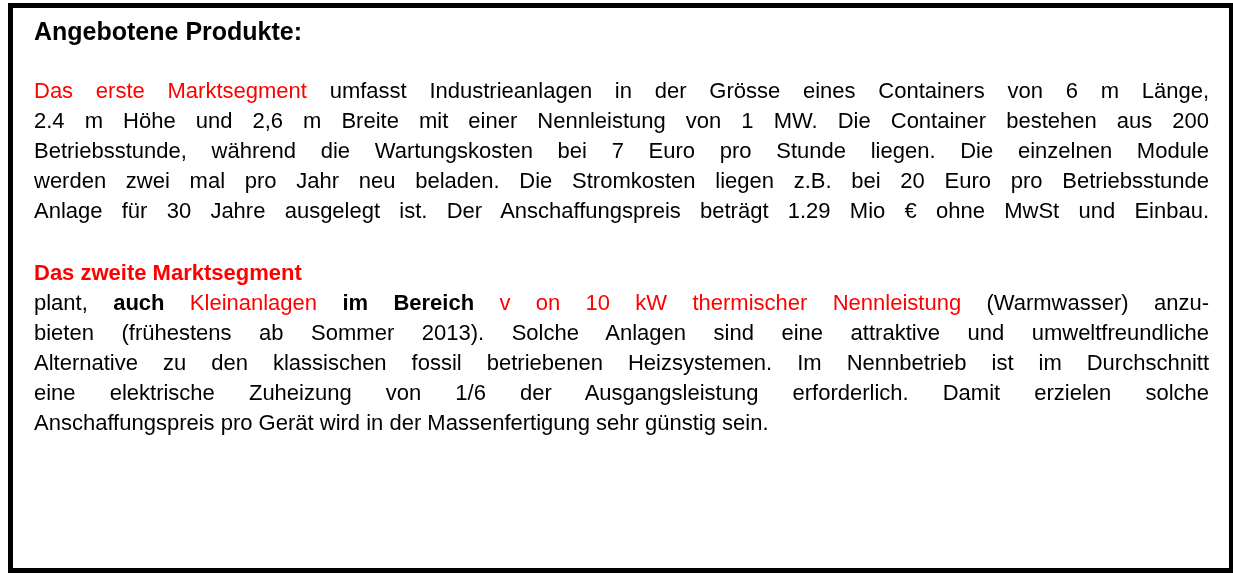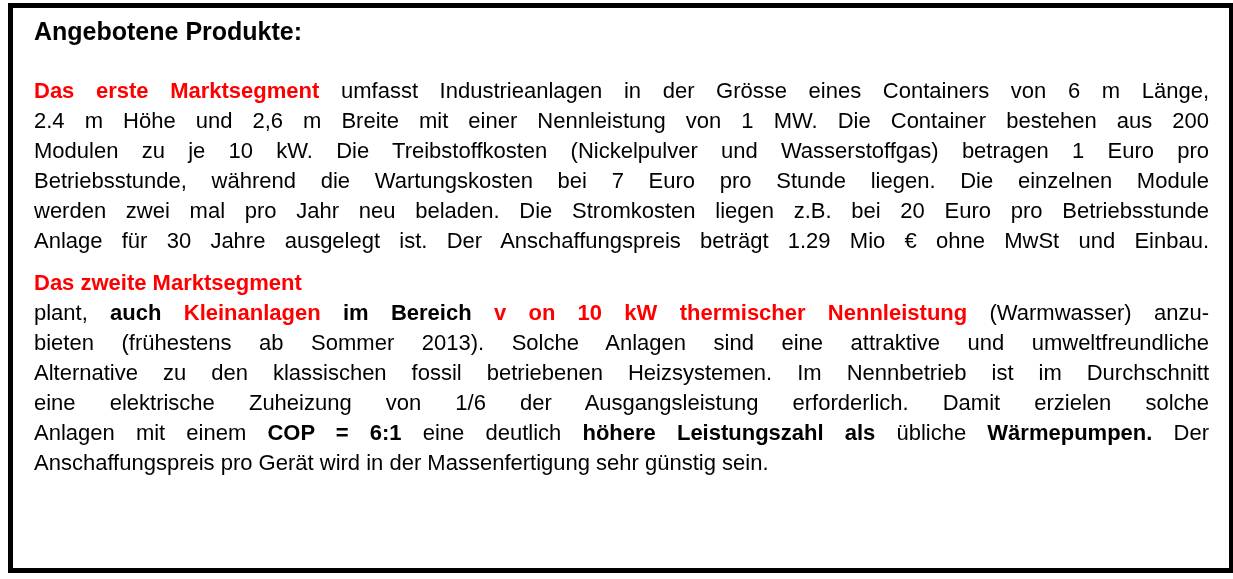--- a/index.html
+++ b/index.html
@@ -17,46 +17,44 @@
     position:absolute; left:8px; top:3px;
     width:1226px; height:570px;
     border:5px solid var(--ink);
     background:var(--paper);
     padding:8px 20px 0 21px;
   }
   .title {
     font-size:25px; font-weight:700; line-height:30px;
   }
   .seg  { margin-top:30px; }
-  .seg2 { margin-top:12px; }
+  .seg2 { margin-top:32px; }
   .line { font-size:22px; line-height:30px; }
   .j    { text-align:justify; text-align-last:justify; text-justify:inter-word; }
-  .rb   { color:var(--red); font-weight:700; }
+  .rb   { color:var(--red); font-weight:400; }
   .b    { font-weight:700; }
   .heading-red { color:var(--red); font-weight:700; }
 </style>
 </head>
 <body>
 
 <div class="frame">
 
   <div class="title">Angebotene Produkte:</div>
 
   <div class="seg">
     <div class="line j"><span class="rb">Das erste Marktsegment</span><span> umfasst Industrieanlagen in der Grösse eines Containers von 6 m Länge,</span></div>
     <div class="line j"><span>2.4 m Höhe und 2,6 m Breite mit einer Nennleistung von 1 MW. Die Container bestehen aus 200</span></div>
-    <div class="line j"><span>Modulen zu je 10 kW. Die Treibstoffkosten (Nickelpulver und Wasserstoffgas) betragen 1 Euro pro</span></div>
     <div class="line j"><span>Betriebsstunde, während die Wartungskosten bei 7 Euro pro Stunde liegen. Die einzelnen Module</span></div>
     <div class="line j"><span>werden zwei mal pro Jahr neu beladen. Die Stromkosten liegen z.B. bei 20 Euro pro Betriebsstunde</span></div>
     <div class="line j"><span>Anlage für 30 Jahre ausgelegt ist. Der Anschaffungspreis beträgt 1.29 Mio € ohne MwSt und Einbau.</span></div>
   </div>
 
   <div class="seg2">
     <div class="line heading-red">Das zweite Marktsegment</div>
     <div class="line j"><span>plant, </span><span class="b">auch </span><span class="rb">Kleinanlagen </span><span class="b">im Bereich </span><span class="rb">v on 10 kW thermischer Nennleistung </span><span>(Warmwasser) anzu-</span></div>
     <div class="line j"><span>bieten (frühestens ab Sommer 2013). Solche Anlagen sind eine attraktive und umweltfreundliche</span></div>
     <div class="line j"><span>Alternative zu den klassischen fossil betriebenen Heizsystemen. Im Nennbetrieb ist im Durchschnitt</span></div>
     <div class="line j"><span>eine elektrische Zuheizung von 1/6 der Ausgangsleistung erforderlich. Damit erzielen solche</span></div>
-    <div class="line j"><span>Anlagen mit einem </span><span class="b">COP = 6:1</span><span> eine deutlich </span><span class="b">höhere Leistungszahl als</span><span> übliche </span><span class="b">Wärmepumpen.</span><span> Der</span></div>
     <div class="line"><span>Anschaffungspreis pro Gerät wird in der Massenfertigung sehr günstig sein.</span></div>
   </div>
 
 </div>
 
 </body></html>

